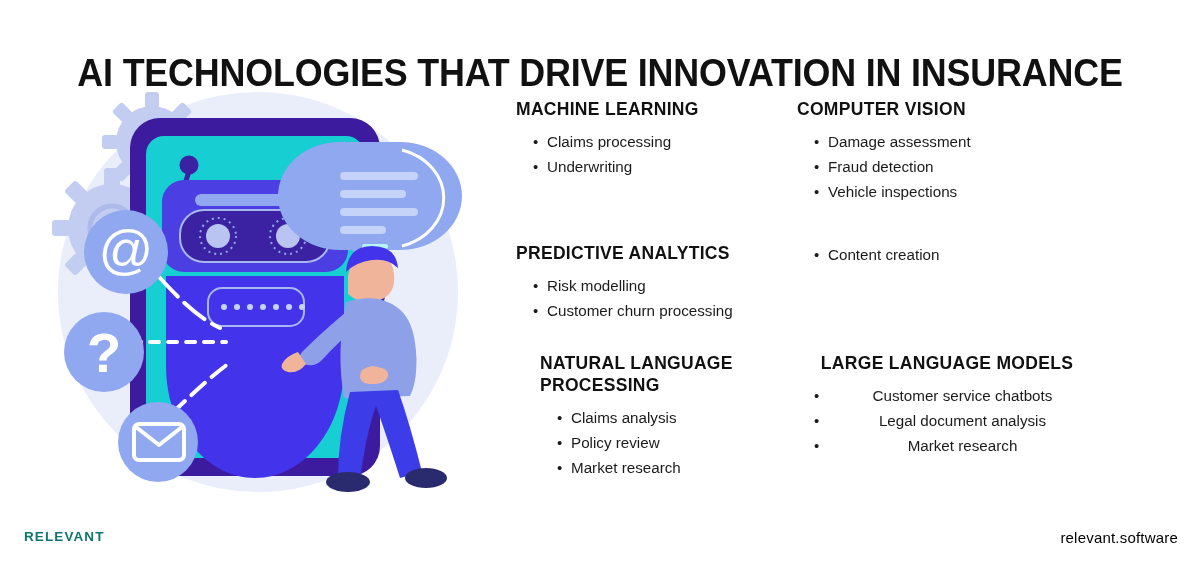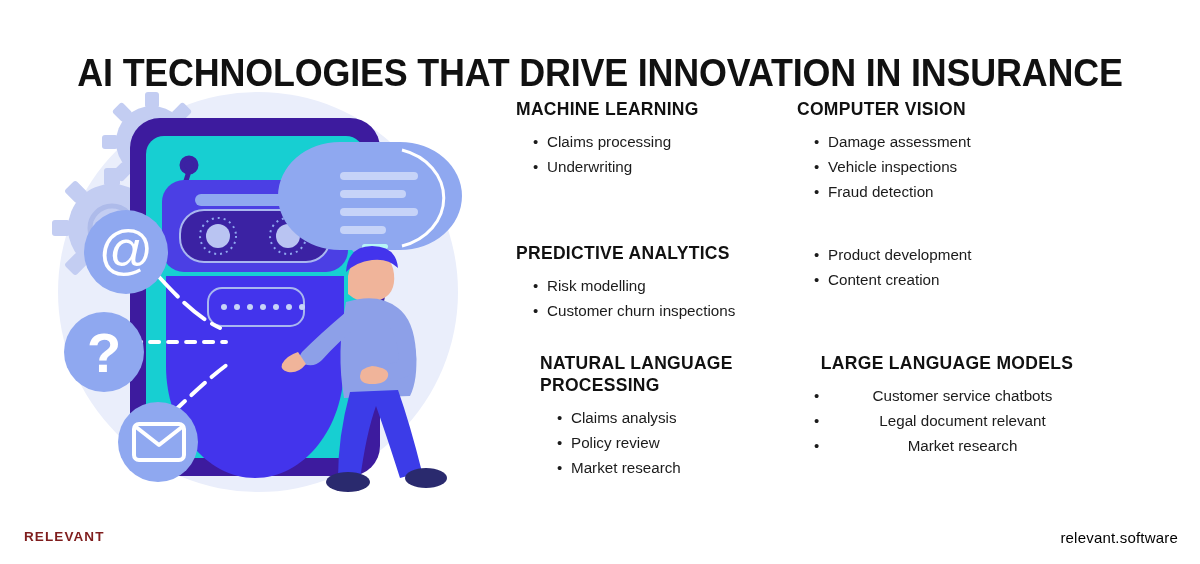--- a/index.html
+++ b/index.html
@@ -99,21 +99,21 @@
   #blk-llm { left: 797px; top: 352px; width: 300px; text-align: center; }
 
   
   #footer-brand {
     position: absolute;
     left: 24px;
     top: 529px;
     font-size: 13.5px;
     font-weight: 700;
     letter-spacing: 1.1px;
-    color: #7f1d1d;
+    color: #0f766e;
   }
   #footer-site {
     position: absolute;
     right: 22px;
     top: 529px;
     font-size: 15px;
     letter-spacing: 0.2px;
     color: #000000;
   }
 </style>
@@ -260,54 +260,53 @@
       <ul>
         <li>Claims processing</li>
         <li>Underwriting</li>
       </ul>
     </div>
 
     <div class="block" id="blk-cv">
       <h2>COMPUTER VISION</h2>
       <ul>
         <li>Damage assessment</li>
+        <li>Fraud detection</li>
         <li>Vehicle inspections</li>
-        <li>Fraud detection</li>
       </ul>
     </div>
 
     <div class="block" id="blk-pa">
       <h2>PREDICTIVE ANALYTICS</h2>
       <ul>
         <li>Risk modelling</li>
-        <li>Customer churn inspections</li>
+        <li>Customer churn processing</li>
       </ul>
     </div>
 
     <div class="block" id="blk-ga">
       <ul>
-        <li>Product development</li>
         <li>Content creation</li>
       </ul>
     </div>
 
     <div class="block" id="blk-nlp">
       <h2>NATURAL LANGUAGE PROCESSING</h2>
       <ul>
         <li>Claims analysis</li>
         <li>Policy review</li>
         <li>Market research</li>
       </ul>
     </div>
 
     <div class="block" id="blk-llm">
       <h2>LARGE LANGUAGE MODELS</h2>
       <ul>
         <li>Customer service chatbots</li>
-        <li>Legal document relevant</li>
+        <li>Legal document analysis</li>
         <li>Market research</li>
       </ul>
     </div>
 
   </div>
 
   <div id="footer-brand">RELEVANT</div>
   <div id="footer-site">relevant.software</div>
 
 </div>

